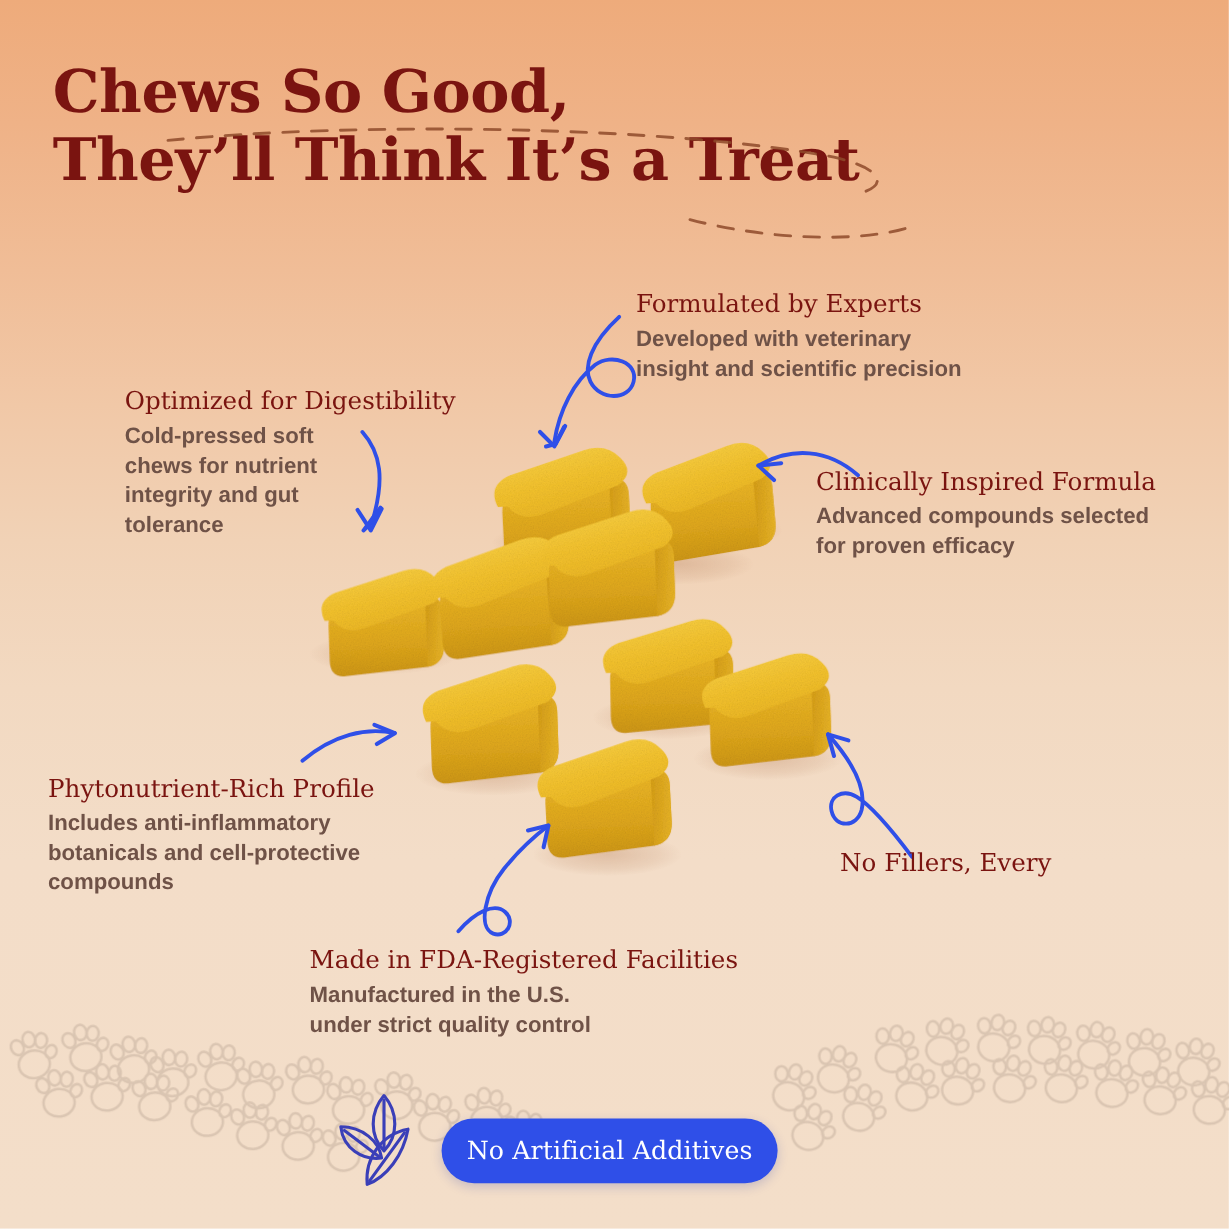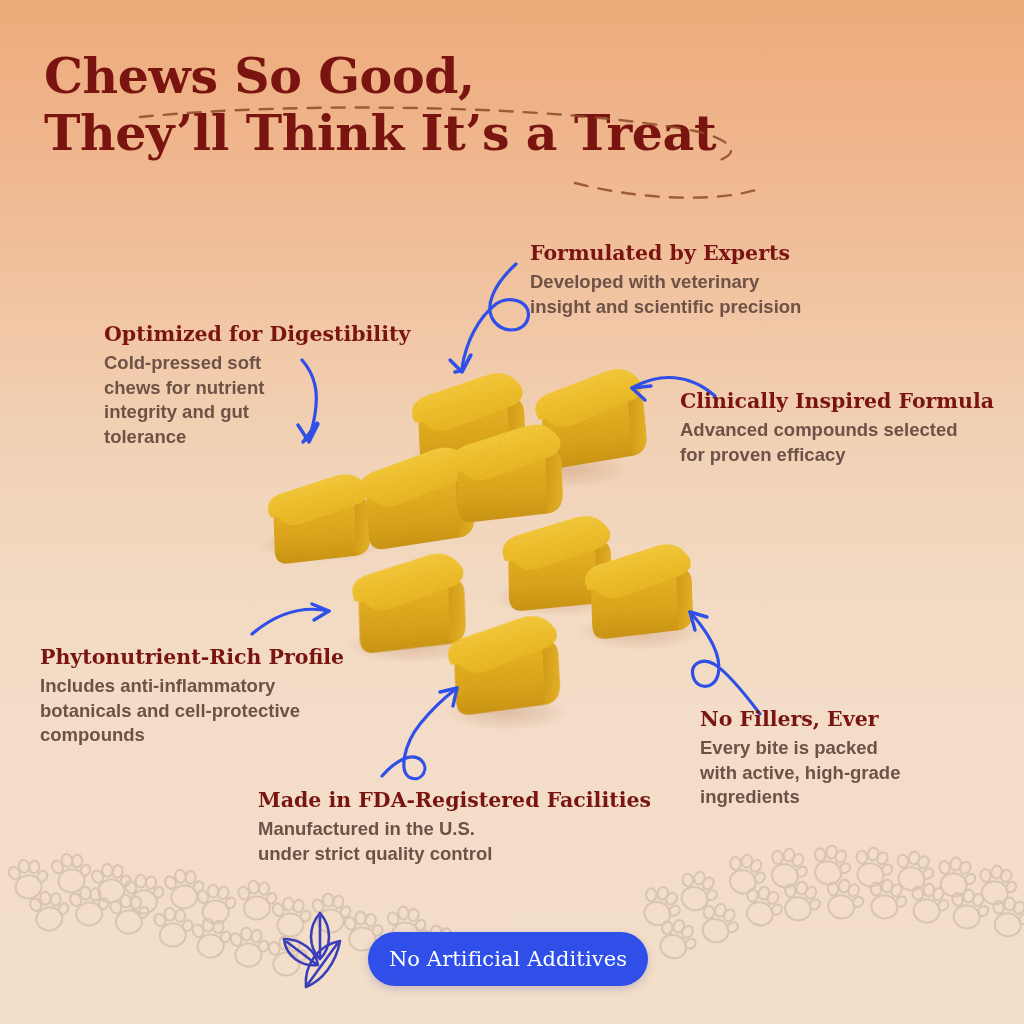--- a/index.html
+++ b/index.html
@@ -32,21 +32,21 @@
     font-size:49px;
     line-height:1.16;
     letter-spacing:-0.4px;
     white-space:pre-line;
   }
   .title-underline{position:absolute;left:0;top:0;pointer-events:none;}
   
   .callout{position:absolute;}
   .callout .c-head{
     font-family:"DejaVu Serif","Liberation Serif",serif;
-    font-weight:700;
+    font-weight:400;
     color:#7a1410;
     font-size:20.5px;
     line-height:1.18;
     margin:0 0 5px 0;
     white-space:nowrap;
   }
   .callout .c-body{
     font-family:"Liberation Sans",sans-serif;
     color:#6f5247;
     font-size:18.5px;
@@ -272,24 +272,21 @@
   </div>
 
   <div class="callout" style="left:40px;top:645px;">
     <p class="c-head">Phytonutrient-Rich Profile</p>
     <p class="c-body">Includes anti-inflammatory
 botanicals and cell-protective
 compounds</p>
   </div>
 
   <div class="callout" style="left:700px;top:707px;">
-    <p class="c-head">No Fillers, Ever</p>
-    <p class="c-body">Every bite is packed
-with active, high-grade
-ingredients</p>
+    <p class="c-head">No Fillers, Every</p>
   </div>
 
   <svg class="leaf-icon" width="100" height="100" viewBox="0 0 100 100" aria-hidden="true">
     <g fill="none" stroke="#3a3fb8" stroke-width="2.6" stroke-linecap="round" stroke-linejoin="round">
       <path d="M50 8 C 62 22, 62 42, 50 54 C 38 42, 38 22, 50 8 Z"></path>
       <path d="M50 12 L 50 52"></path>
       <path d="M14 34 C 32 34, 46 46, 48 60 C 32 62, 16 52, 14 34 Z"></path>
       <path d="M17 37 L 46 59"></path>
       <path d="M70 36 C 66 58, 52 76, 36 82 C 34 60, 48 40, 70 36 Z"></path>
       <path d="M67 39 L 38 79"></path>

